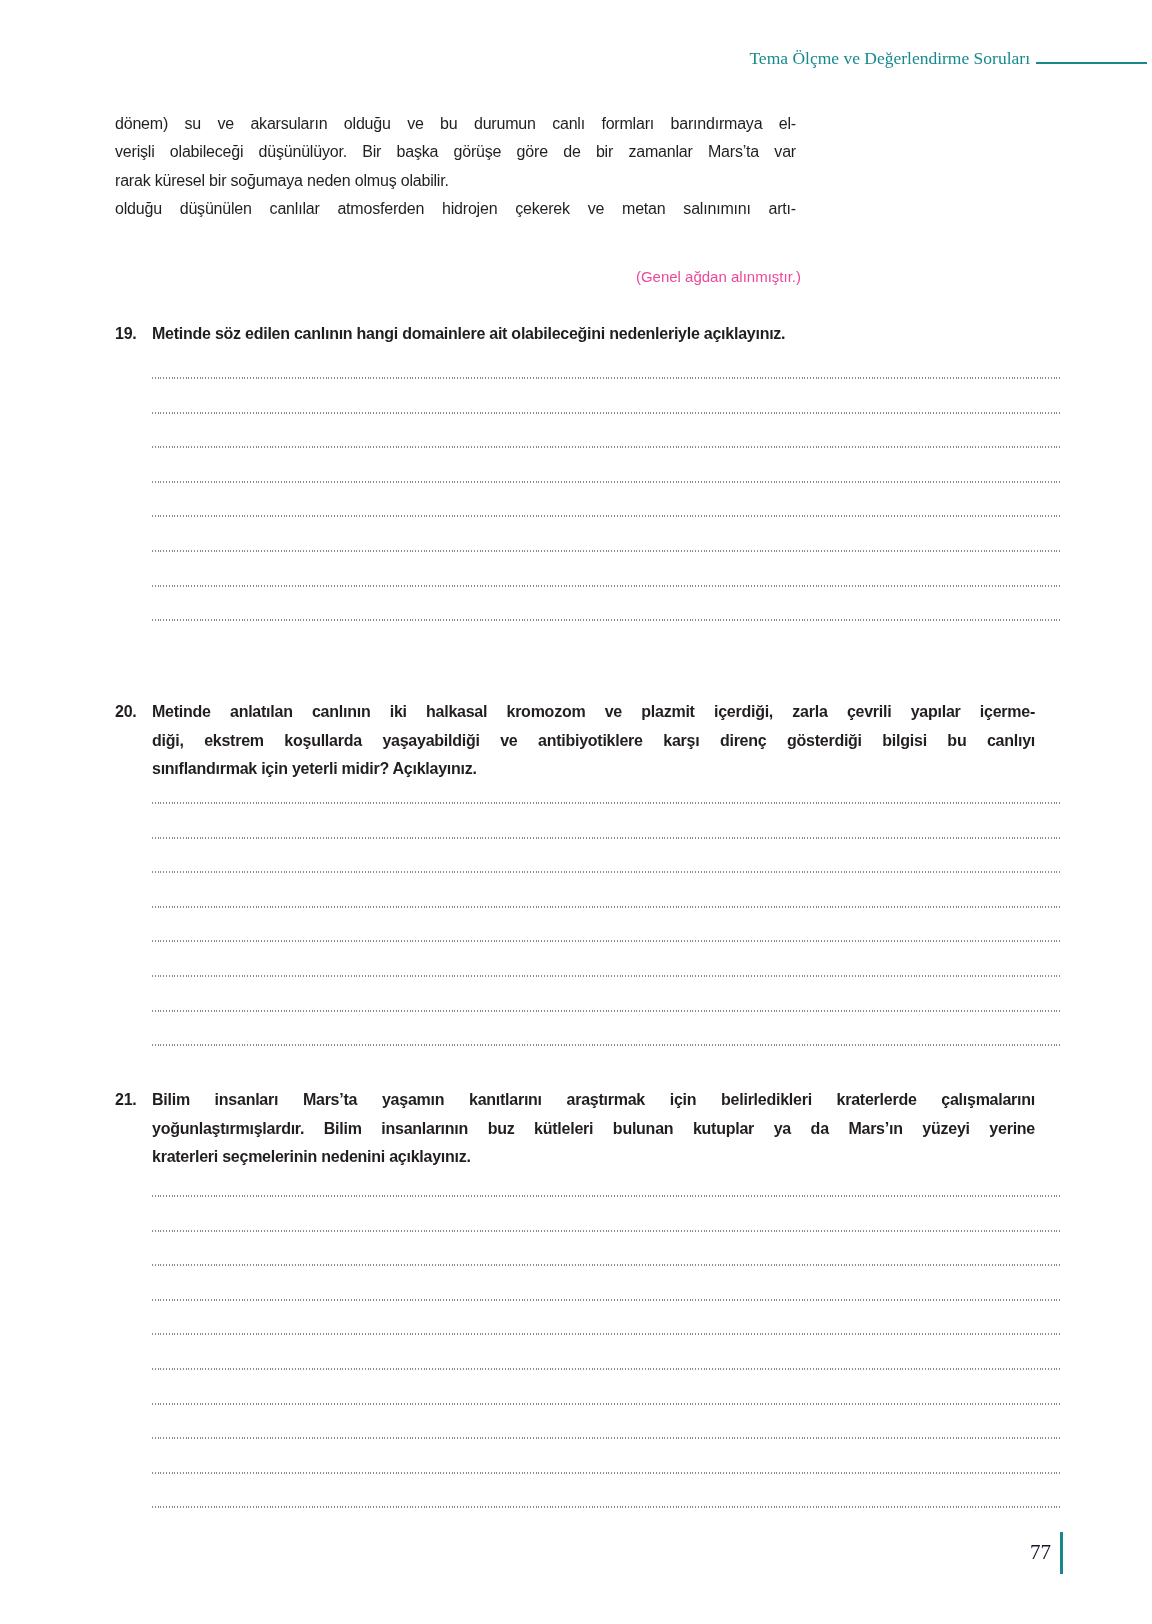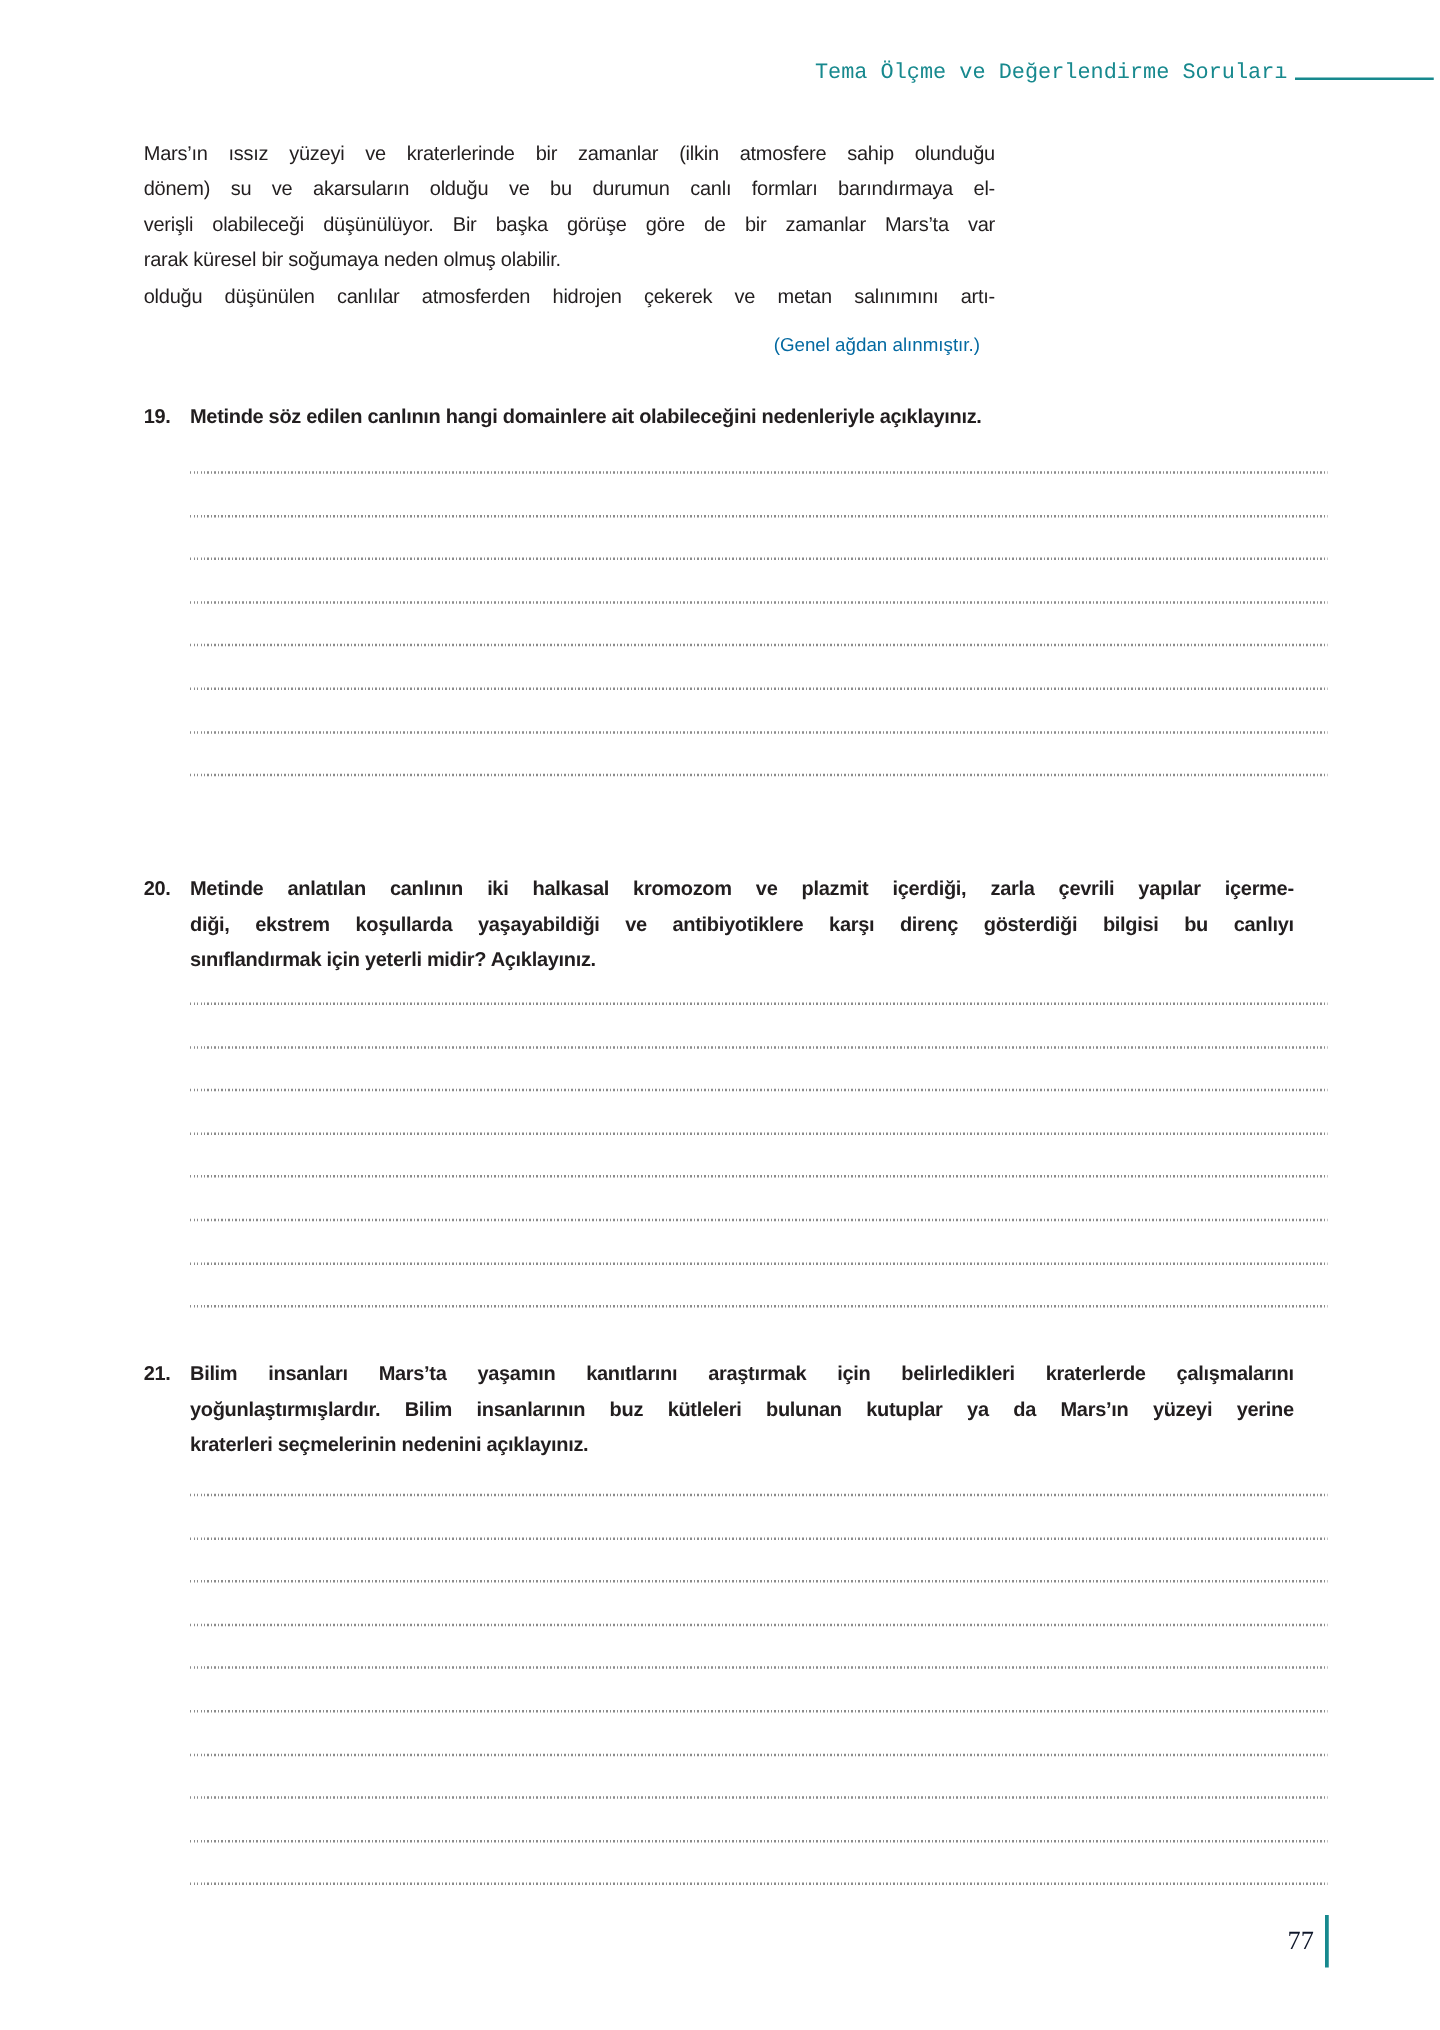--- a/index.html
+++ b/index.html
@@ -9,21 +9,21 @@
     background: #ffffff;
     font-family: "Liberation Sans", sans-serif;
     color: #221e1f;
     overflow: hidden;
   }
 
   
   .header-title {
     position: absolute;
     top: 47px; right: 122px;
-    font-family: Liberation Mono, monospace;
+    font-family: Liberation Serif, serif;
     font-size: 17.5px;
     line-height: 22px;
     color: #17898e;
     white-space: nowrap;
   }
   .header-rule {
     position: absolute;
     top: 62px; left: 1036px;
     width: 111px; height: 2px;
     background: #17898e;
@@ -36,23 +36,23 @@
     width: 681px;
     font-size: 16px;
     letter-spacing: -0.2px;
     line-height: 28.4px;
   }
   .intro .pline { text-align: justify; text-align-last: justify; }
   .intro .pline.last { text-align-last: left; }
 
   .attribution {
     position: absolute;
-    top: 268px; right: 368px;
+    top: 268px; right: 351px;
     font-size: 15px;
-    color: #0369a1;
+    color: #ec4899;
   }
 
   
   .question {
     position: absolute;
     left: 115px;
     width: 920px;
     font-weight: bold;
     font-size: 16px;
     letter-spacing: -0.25px;
@@ -106,21 +106,20 @@
     background: #17898e;
   }
 </style>
 </head>
 <body>
 
 <div class="header-title">Tema Ölçme ve Değerlendirme Soruları</div>
 <div class="header-rule"></div>
 
 <div class="intro">
-  <div class="pline">Mars’ın ıssız yüzeyi ve kraterlerinde bir zamanlar (ilkin atmosfere sahip olunduğu</div>
   <div class="pline">dönem) su ve akarsuların olduğu ve bu durumun canlı formları barındırmaya el-</div>
   <div class="pline">verişli olabileceği düşünülüyor. Bir başka görüşe göre de bir zamanlar Mars’ta var</div>
   <div class="pline last">rarak küresel bir soğumaya neden olmuş olabilir.</div>
   <div class="pline">olduğu düşünülen canlılar atmosferden hidrojen çekerek ve metan salınımını artı-</div>
 </div>
 <div class="attribution">(Genel ağdan alınmıştır.)</div>
 
 <div class="question" id="q19">
   <span class="q-num">19.</span>
   <div class="q-text">

